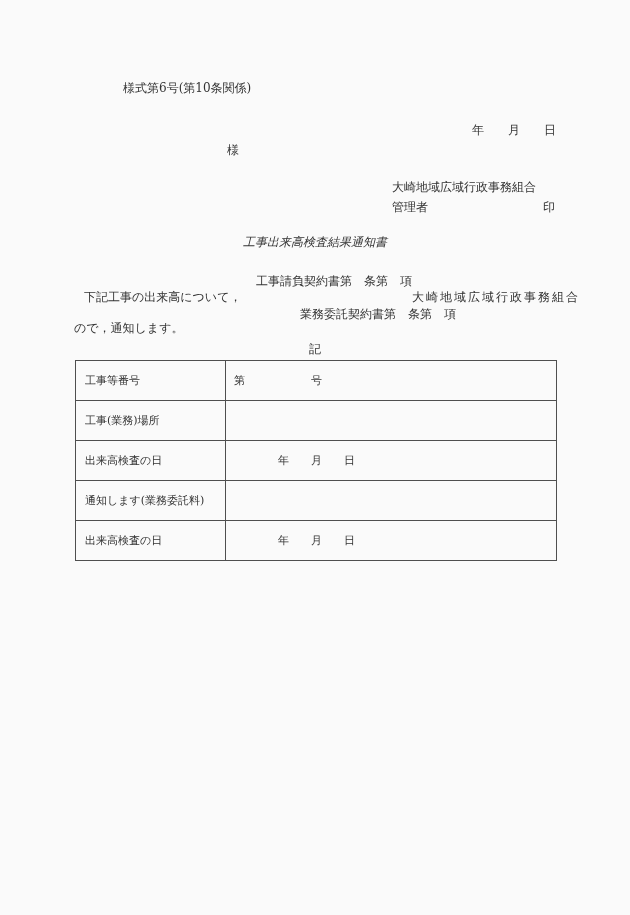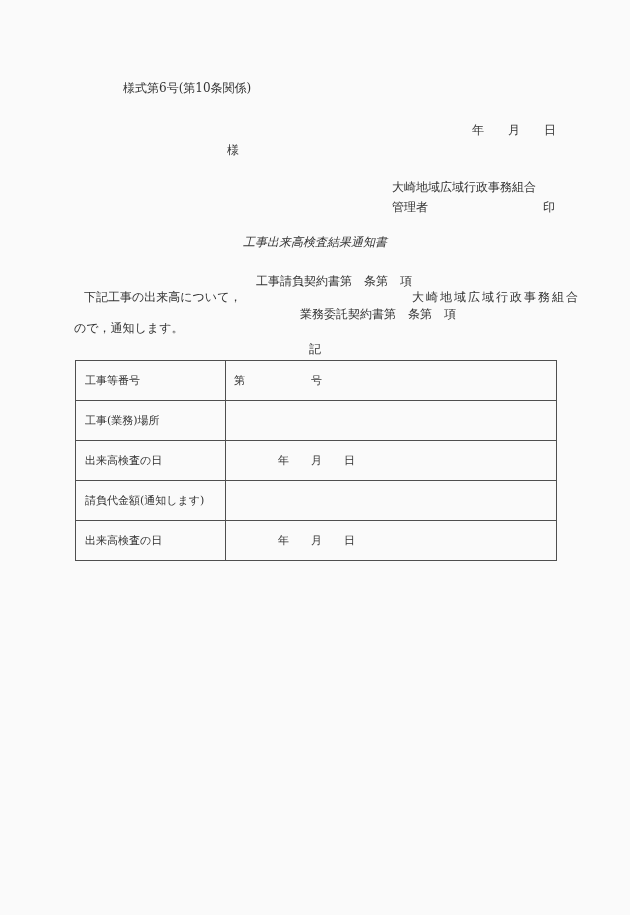--- a/index.html
+++ b/index.html
@@ -82,21 +82,21 @@
       </tr>
       <tr>
         <td class="col-label">工事(業務)場所</td>
         <td class="col-value"></td>
       </tr>
       <tr>
         <td class="col-label">出来高検査の日</td>
         <td class="col-value">　　　　年　　月　　日</td>
       </tr>
       <tr>
-        <td class="col-label">請負代金額(通知します)</td>
+        <td class="col-label">通知します(業務委託料)</td>
         <td class="col-value"></td>
       </tr>
       <tr>
         <td class="col-label">出来高検査の日</td>
         <td class="col-value">　　　　年　　月　　日</td>
       </tr>
     </tbody>
   </table>
 
 </div>

